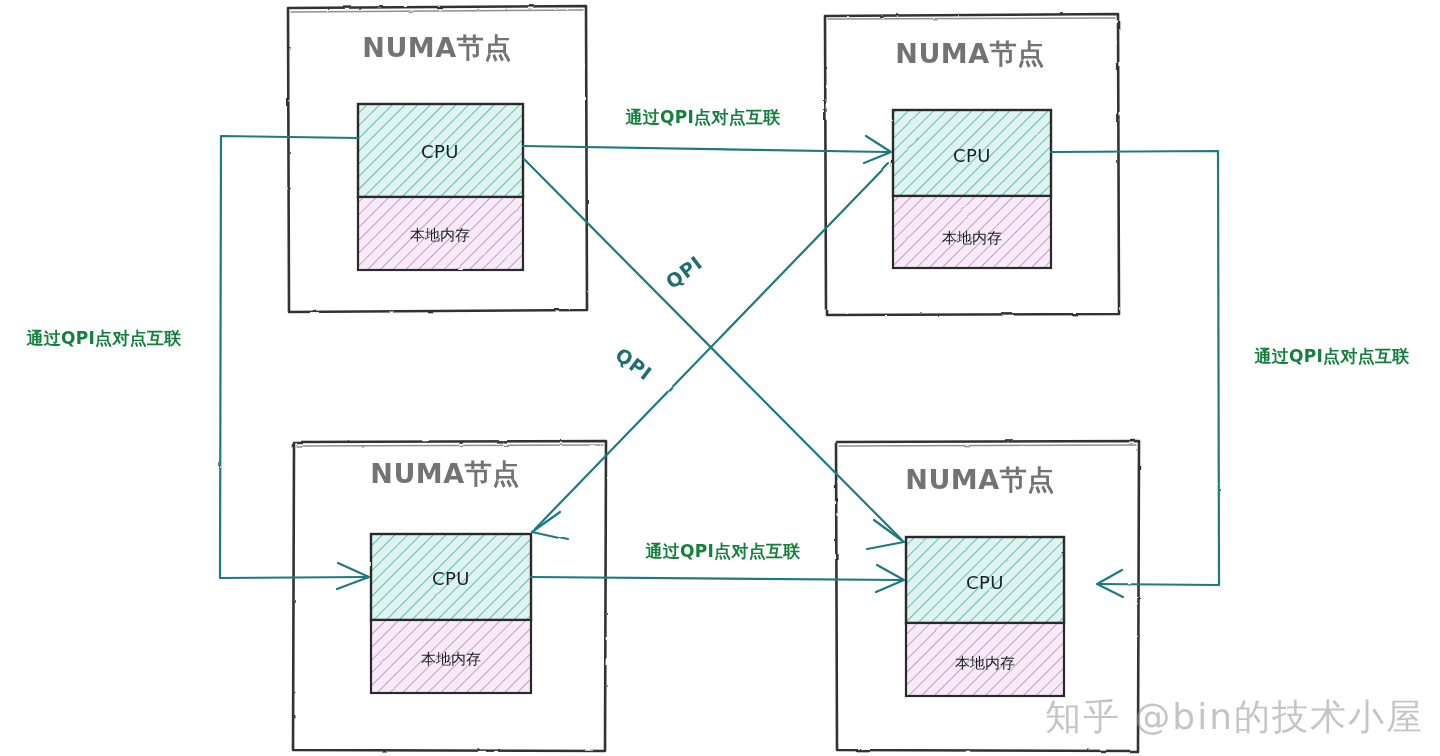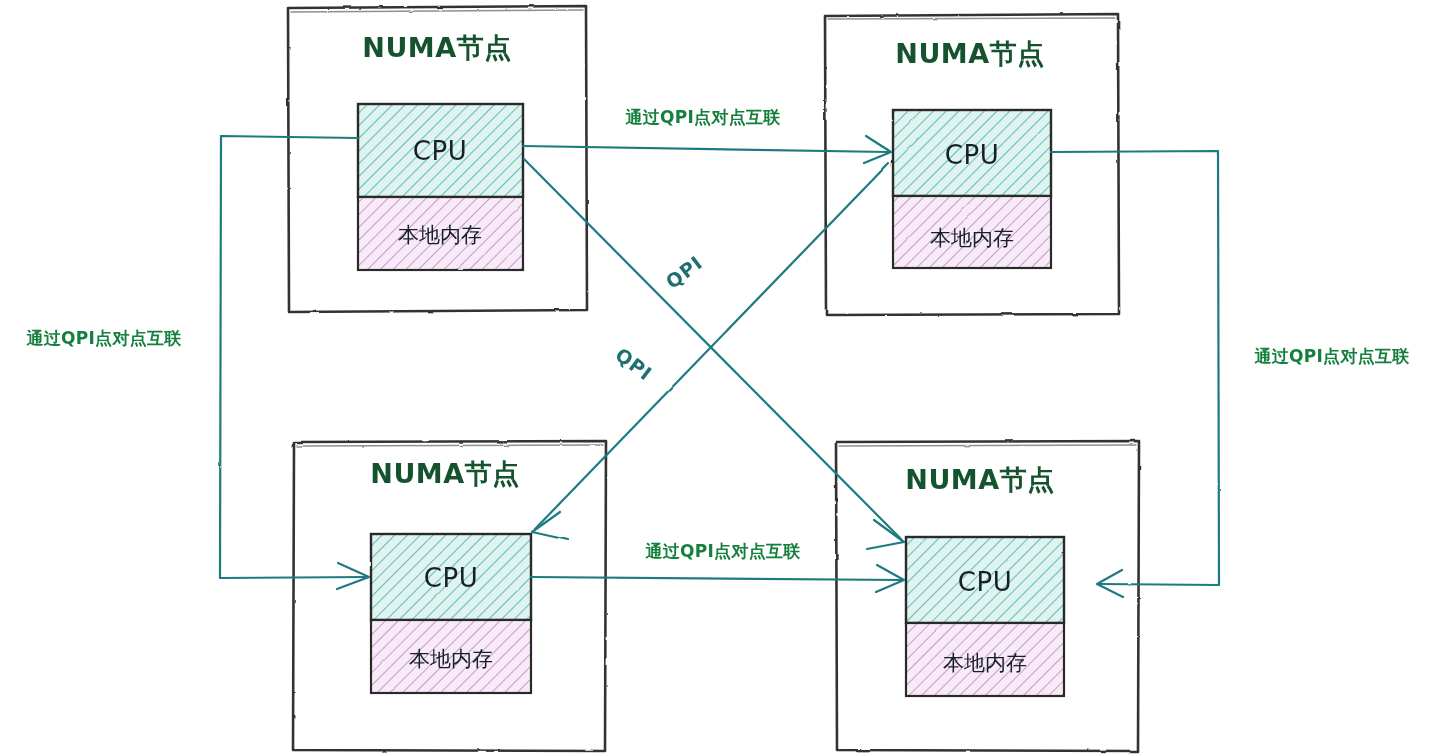--- a/index.html
+++ b/index.html
@@ -6,38 +6,38 @@
   html,body{margin:0;padding:0;background:#ffffff;}
   body{
     width:1440px;height:756px;overflow:hidden;
     font-family:"DejaVu Sans","Liberation Sans",sans-serif;
   }
   #stage{position:relative;width:1440px;height:756px;background:#fff;}
   #stage svg{position:absolute;left:0;top:0;width:1440px;height:756px;}
 
   .node-title{
     position:absolute;
-    color:#14532d;
+    color:#737373;
     font-size:27px;
     font-weight:700;
     letter-spacing:.5px;
     white-space:nowrap;
     transform:translateX(-50%);
     font-family:"DejaVu Sans","Liberation Sans",sans-serif;
   }
   .box-label{
     position:absolute;
     white-space:nowrap;
     transform:translate(-50%,-50%);
     color:#17202a;
-    font-size:21px;
+    font-size:15px;
     font-family:"DejaVu Sans","Liberation Sans",sans-serif;
     pointer-events:none;
   }
-  .box-label.cpu{font-size:26px;letter-spacing:.5px;}
+  .box-label.cpu{font-size:18px;letter-spacing:.5px;}
   .edge-label{
     position:absolute;
     white-space:nowrap;
     color:#15803d;
     font-size:17px;
     font-weight:600;
     letter-spacing:.3px;
     font-family:"DejaVu Sans","Liberation Sans",sans-serif;
   }
   .edge-label.center{transform:translate(-50%,-50%);}
@@ -160,13 +160,14 @@
   <div class="box-label" style="left:985px;top:663px;">本地内存</div>
 
   <div class="edge-label center" style="left:703px;top:117px;">通过QPI点对点互联</div>
   <div class="edge-label center" style="left:104px;top:338px;">通过QPI点对点互联</div>
   <div class="edge-label center" style="left:1332px;top:356px;">通过QPI点对点互联</div>
   <div class="edge-label center" style="left:723px;top:551px;">通过QPI点对点互联</div>
 
   <div class="diag-label d1" style="left:684px;top:272px;">QPI</div>
   <div class="diag-label d2" style="left:634px;top:364px;">QPI</div>
 
+  <div id="watermark">知乎 @bin的技术小屋</div>
 </div>
 
 </body></html>

